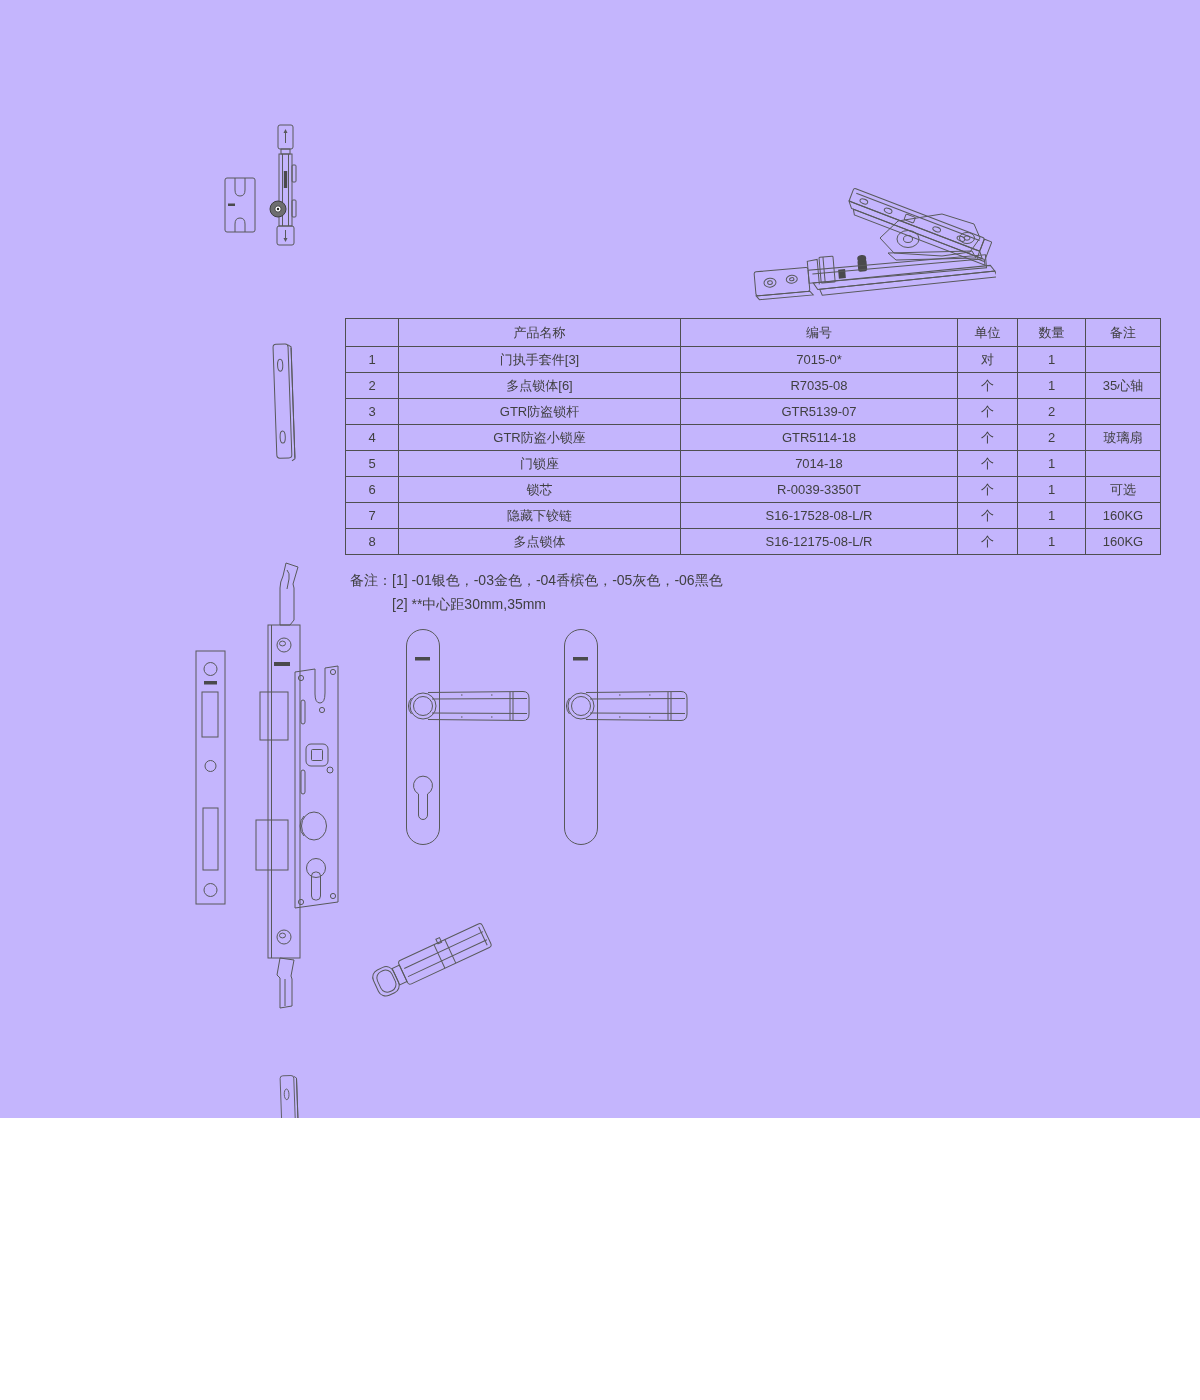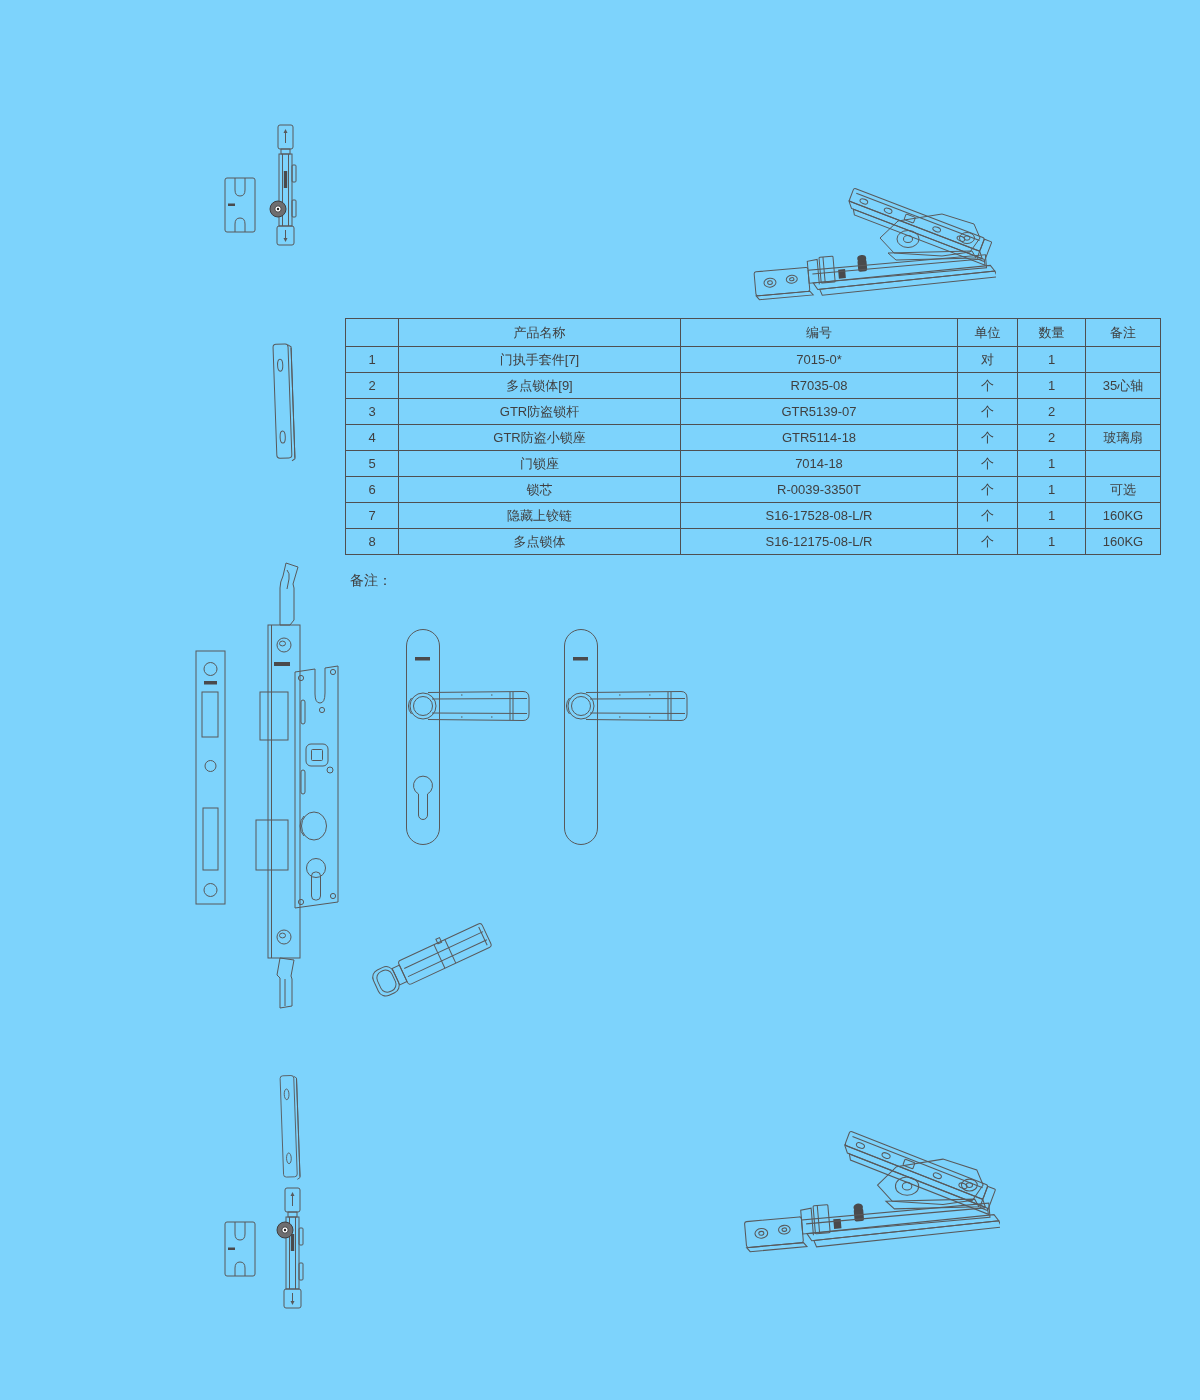--- a/index.html
+++ b/index.html
@@ -1,16 +1,16 @@
 <!DOCTYPE html>
 <html><head>
 <meta charset="utf-8">
 <style>
   html,body{margin:0;padding:0;background:#ffffff;}
-  .canvas{position:relative;width:1200px;height:1400px;background:#7dd3fc;overflow:hidden;
+  .canvas{position:relative;width:1200px;height:1118px;background:#c4b5fd;overflow:hidden;
           font-family:"Liberation Sans","DejaVu Sans",sans-serif;color:#404041;}
   .fig{position:absolute;}
   
   .parts-table{position:absolute;left:345px;top:318px;border-collapse:collapse;table-layout:fixed;}
   .parts-table td,.parts-table th{border:1px solid #4f4f51;padding:0;text-align:center;
       vertical-align:middle;font-weight:normal;font-size:13px;color:#404041;
       white-space:nowrap;overflow:hidden;}
   .parts-table th{height:27px;}
   .parts-table td{height:25px;}
   .rm{font-size:9.5px;}
@@ -142,29 +142,29 @@
         <th>产品名称</th>
         <th>编号</th>
         <th>单位</th>
         <th>数量</th>
         <th>备注</th>
       </tr>
     </thead>
     <tbody>
       <tr>
         <td>1</td>
-        <td>门执手套件[7]</td>
+        <td>门执手套件[3]</td>
         <td>7015-0*</td>
         <td>对</td>
         <td>1</td>
         <td class="rm"></td>
       </tr>
       <tr>
         <td>2</td>
-        <td>多点锁体[9]</td>
+        <td>多点锁体[6]</td>
         <td>R7035-08</td>
         <td>个</td>
         <td>1</td>
         <td class="rm">35心轴</td>
       </tr>
       <tr>
         <td>3</td>
         <td>GTR防盗锁杆</td>
         <td>GTR5139-07</td>
         <td>个</td>
@@ -190,39 +190,43 @@
       <tr>
         <td>6</td>
         <td>锁芯</td>
         <td>R-0039-3350T</td>
         <td>个</td>
         <td>1</td>
         <td class="rm">可选</td>
       </tr>
       <tr>
         <td>7</td>
-        <td>隐藏上铰链</td>
+        <td>隐藏下铰链</td>
         <td>S16-17528-08-L/R</td>
         <td>个</td>
         <td>1</td>
         <td class="rm">160KG</td>
       </tr>
       <tr>
         <td>8</td>
         <td>多点锁体</td>
         <td>S16-12175-08-L/R</td>
         <td>个</td>
         <td>1</td>
         <td class="rm">160KG</td>
       </tr>
     </tbody>
   </table>
 
   <div class="notes">
     <span class="lbl">备注：</span>
+    <span>
+      <div>[1] -01银色，-03金色，-04香槟色，-05灰色，-06黑色</div>
+      <div>[2] **中心距30mm,35mm</div>
+    </span>
   </div>
 
   <svg class="fig" style="left:224px;top:177px" width="32" height="56" viewBox="0 0 32 56">
       <use href="#clip-shape"></use>
     </svg>
 
   <svg class="fig" style="left:268px;top:123px" width="34" height="124" viewBox="0 0 34 124">
     <use href="#rod-shape"></use>
       <use href="#knob-shape" x="10" y="86"></use>
   </svg>

